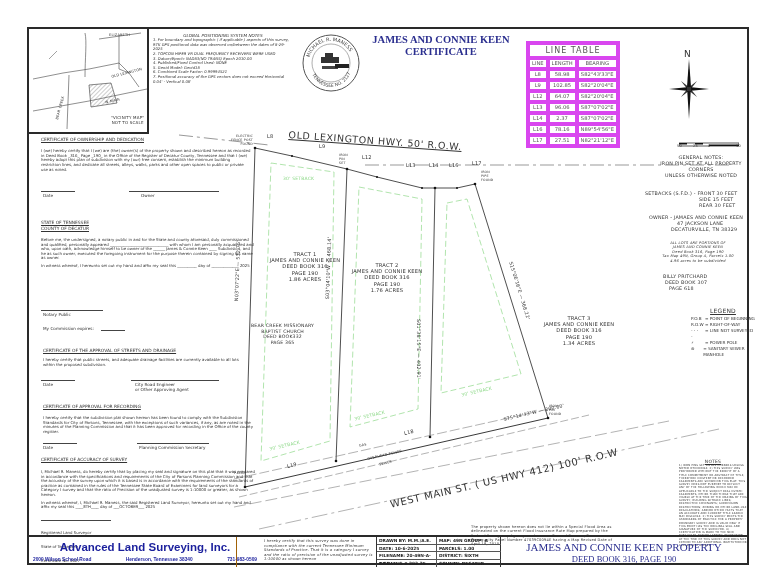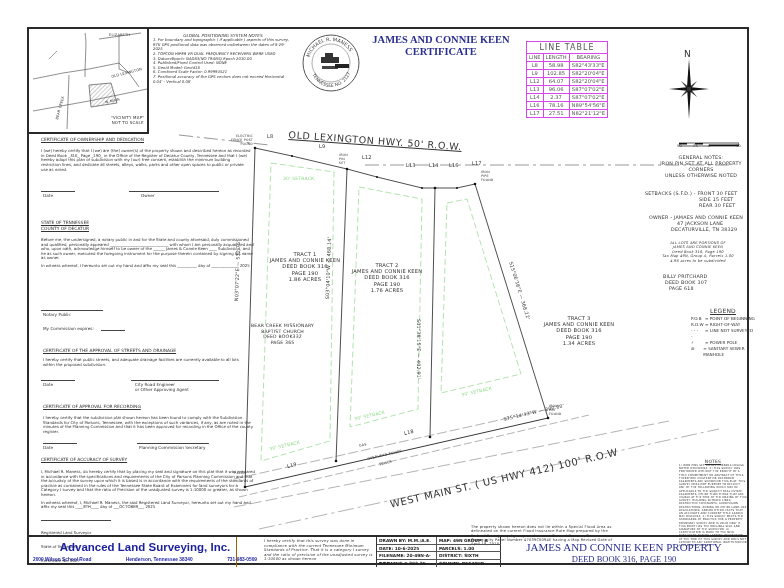--- a/index.html
+++ b/index.html
@@ -6,21 +6,21 @@
   body{width:784px;height:588px;position:relative;overflow:hidden;font-family:"Liberation Sans",sans-serif;color:#222;}
   .sheet{position:absolute;left:27px;top:27px;width:722px;height:538px;border:2px solid #2a2a2a;box-sizing:border-box;background:#fff;}
   .abs{position:absolute;}
   .tiny{font-family:"DejaVu Sans",sans-serif;font-size:4.2px;line-height:5.2px;color:#333;white-space:pre-wrap;}
   .small{font-family:"DejaVu Sans",sans-serif;font-size:5px;line-height:6px;color:#333;}
   .cad{font-family:"DejaVu Sans",sans-serif;color:#333;letter-spacing:0.2px;}
   .ul{text-decoration:underline;}
   .vmap{position:absolute;left:0;top:0;width:120px;height:105px;border-right:2px solid #2a2a2a;border-bottom:2px solid #2a2a2a;box-sizing:border-box;}
   .title-blue{font-family:"Liberation Serif",serif;color:#2b2f8f;font-weight:bold;}
   .linetable{position:absolute;left:526px;top:40px;border-collapse:collapse;font-family:"DejaVu Sans",sans-serif;color:#555;}
-  .linetable td,.linetable th{border:1px solid #d946ef;font-size:5.2px;font-weight:normal;padding:0 2px;height:7px;text-align:center;line-height:7px;}
+  .linetable td,.linetable th{border:4px solid #d946ef;font-size:5.2px;font-weight:normal;padding:0 2px;height:7px;text-align:center;line-height:7px;}
   .linetable .cap{font-size:8px;height:11px;letter-spacing:1px;}
   .sigline{position:absolute;border-top:1px solid #444;}
   .tb{position:absolute;left:0;top:506px;width:718px;height:30px;border-top:2px solid #2a2a2a;}
   .tb-company{position:absolute;left:0;top:0;width:208px;height:30px;border-right:1px solid #a16207;box-sizing:border-box;}
   .tb-cert{position:absolute;left:232px;top:0;width:116px;height:30px;border-right:1px solid #333;box-sizing:border-box;padding:2px 3px;}
   .tb-grid{position:absolute;left:348px;top:0;width:124px;height:30px;border-right:1px solid #333;box-sizing:border-box;}
   .tb-grid .cell{position:absolute;height:7.5px;font-family:"DejaVu Sans",sans-serif;font-size:4.3px;font-weight:bold;line-height:7.5px;padding-left:2px;box-sizing:border-box;border-bottom:1px solid #555;color:#222;}
   .tb-title{position:absolute;left:472px;top:0;width:246px;height:30px;text-align:center;}
   .legend-row{display:flex;gap:4px;font-family:"DejaVu Sans",sans-serif;font-size:4.2px;line-height:6px;color:#333;}
 </style>

